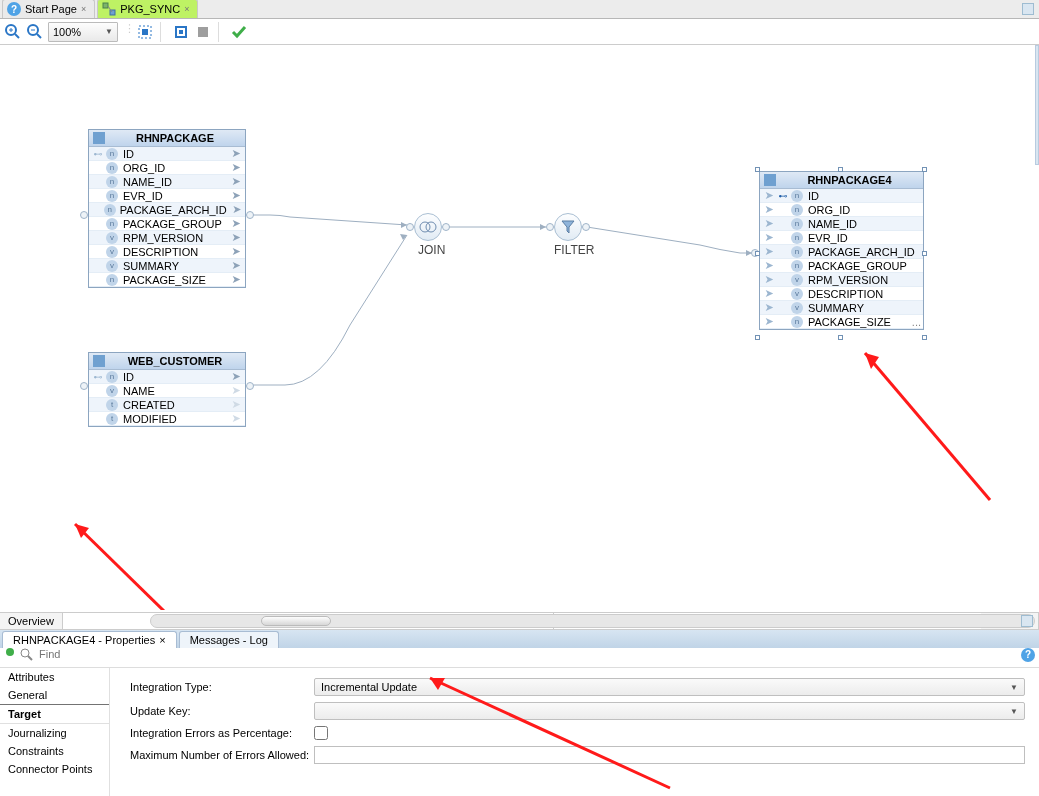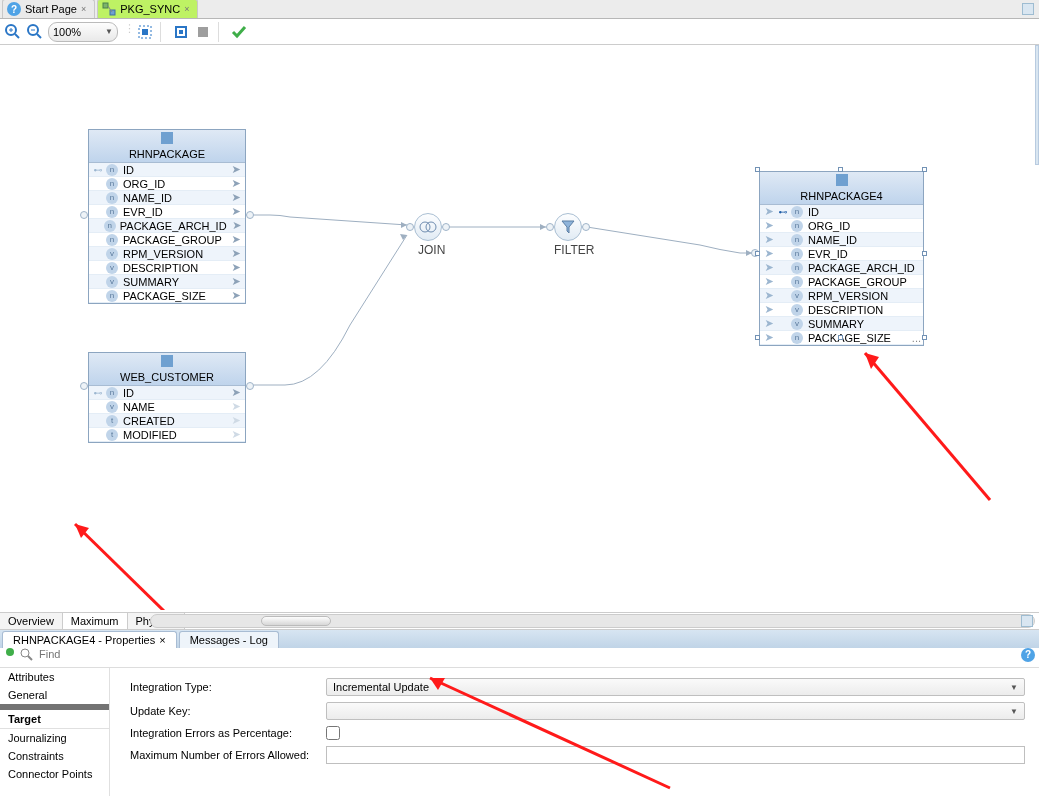--- a/index.html
+++ b/index.html
@@ -10,28 +10,28 @@
 .tab { display: flex; align-items: center; gap: 4px; padding: 2px 8px 2px 4px; border: 1px solid #c8c8c8; border-bottom: none; background: #eaeaea; border-radius: 3px 3px 0 0; margin-right: 2px; cursor: pointer; }
 .tab.active { background: #bef264; }
 .tab .close-x { font-size: 9px; color: #777; }
 .tab-ico { width: 14px; height: 14px; display: inline-flex; align-items: center; justify-content: center; }
 .tab-ico.question { background:#4fa3e6; border-radius:50%; color:#fff; font-weight:bold; font-size:10px; }
 .minimize-ico { position: absolute; right: 5px; top: 3px; width: 12px; height: 12px; border:1px solid #9ebcd1; background:#d9e6f1; }
 
 
 .toolbar { height: 26px; background: #fff; display: flex; align-items: center; padding: 0 4px; gap: 4px; border-bottom:1px solid #ccc;}
 .tb-btn, .tb-ico { width: 18px; height: 18px; display: inline-flex; align-items:center; justify-content:center; cursor:pointer; }
-.zoom-select { width: 70px; height: 20px; border:1px solid #bbb; border-radius:9px; background: linear-gradient(#fdfdfd,#e9e9e9); display:flex; align-items:center; padding:0 4px; justify-content:space-between; }
+.zoom-select { width: 70px; height: 20px; border:1px solid #bbb; border-radius:1px; background: linear-gradient(#fdfdfd,#e9e9e9); display:flex; align-items:center; padding:0 4px; justify-content:space-between; }
 .tb-sep { width: 6px; height:20px; border-left:1px solid #ddd; margin:0 2px; }
 .tb-sep.dots { border:none; color:#ccc; letter-spacing:-2px; }
 
 
 .canvas { position: absolute; top: 45px; left:0; right:0; bottom:186px; background:#fff; overflow:hidden; }
 .entity-box { position:absolute; border:1px solid #8ca5c0; background:#f7f9fd; }
-.entity-box .title { background:linear-gradient(#dfe9f5,#bfd4ec); font-weight:normal; padding:2px 4px; text-align:center; border-bottom:1px solid #a8bcd3; display:flex; align-items:center; gap:4px;flex-direction:column; }
+.entity-box .title { background:linear-gradient(#dfe9f5,#bfd4ec); font-weight:bold; padding:2px 4px; text-align:center; border-bottom:1px solid #a8bcd3; display:flex; align-items:center; gap:4px; }
 .entity-box .title .title-text { flex:1; text-align:center; }
 .entity-box .title .grid-ico { width:12px; height:12px; background:#6fa0d0; display:inline-block; }
 .col-row { display:flex; align-items:center; height:14px; padding:0 2px; border-bottom:1px solid #e4edf6;}
 .col-row:nth-child(odd) { background:#eef4fb; }
 .col-row.alt { background:#fff; }
 .col-row .arrow-in { width:14px; text-align:center; color:#9cb6d0;}
 .col-row .arrow-out { width:14px; text-align:center; color:#8da2b8;}
 .col-row .type-ico { width:14px; height:12px; display:inline-flex; align-items:center; justify-content:center; }
 .col-row .name { flex:1; padding:0 4px; }
 .key-ico { color:#1f5ea8; font-size:9px; }
@@ -45,39 +45,39 @@
 .port { position:absolute; width:8px; height:8px; border:1px solid #9fb4c9; border-radius:50%; background:#eef3f7; }
 svg.connectors { position:absolute; top:0; left:0; width:100%; height:100%; pointer-events:none; }
 svg.connectors path { stroke:#9eafc1; stroke-width:1; fill:none; }
 svg.connectors polygon { fill:#9eafc1; }
 
 
 .annot-arrow { position:absolute; pointer-events:none; }
 
 
 .bottom-stack { position:absolute; left:0; right:0; bottom:0; }
-.view-tabs { height:18px; display:flex; border-top:1px solid #ccc; border-bottom:1px solid #ccc; align-items:center; }
+.view-tabs { height:18px; display:flex; border-top:1px solid #ccc; border-bottom:1px solid #ccc; align-items:center;justify-content:space-between; }
 .view-tab { padding:2px 8px; border-right:1px solid #ccc; cursor:pointer; background:#f4f4f4;}
 .view-tab.active { background:#fff; }
 .hscroll { position:absolute; left:150px; right:4px; top:1px; height:14px; background:#e7e7e7; border:1px solid #ccc; border-radius:7px;}
 .hscroll .thumb { position:absolute; left:110px; width:70px; top:1px; bottom:1px; background:linear-gradient(#fdfdfd,#d7d7d7); border:1px solid #bbb; border-radius:6px;}
 .hscroll-min { position:absolute; right:6px; top:2px; width:12px; height:12px; border:1px solid #9ebcd1; background:#d9e6f1;}
 .panel-tabs { height:18px; background: linear-gradient(#d7e5f2,#c0d4e7); display:flex; align-items:end; padding-left:2px;}
 .panel-tab { padding:2px 10px; border:1px solid #a8bcd3; border-bottom:none; border-radius:3px 3px 0 0; background:#eef4fa; margin-right:2px; display:flex; gap:4px; align-items:center; cursor:pointer;}
 .panel-tab.active { background:#fff; }
 .find-bar { height:20px; background:#fff; border-bottom:1px solid #ddd; display:flex; align-items:flex-start; padding:0 6px; gap:6px; position:relative;}
 .find-bar input { border:none; outline:none; flex:1; color:#999; }
 .status-dot { width:8px; height:8px; border-radius:50%; background:#3fae49; }
 .help-circle { width:14px; height:14px; border-radius:50%; background:#4fa3e6; color:#fff; text-align:center; line-height:14px; font-weight:bold; font-size:10px; position:absolute; right:4px;}
 .prop-body { display:flex; height:128px; }
 .prop-nav { width:110px; border-right:1px solid #e0e0e0; }
 .prop-nav .nav-item { padding:3px 8px; cursor:pointer; }
-.prop-nav .nav-item.active { font-weight:bold; background:#fff; border-top:6px solid #737373; border-bottom:1px solid #e0e0e0;}
+.prop-nav .nav-item.active { font-weight:bold; background:#fff; border-top:1px solid #737373; border-bottom:1px solid #e0e0e0;}
 .prop-main { flex:1; padding:10px 14px 4px 20px; }
-.prop-row { display:flex; align-items:center; margin-bottom:6px; gap:16px;}
+.prop-row { display:flex; align-items:center; margin-bottom:6px; gap:4px;}
 .prop-row .lbl { width:180px; }
 .dd { flex:1; height:18px; border:1px solid #bfbfbf; background:linear-gradient(#fafafa,#ececec); display:flex; align-items:center; padding:0 6px; justify-content:space-between; border-radius:2px; cursor:pointer;}
 .dd .caret { font-size:8px; color:#555;}
 .tx { flex:1; height:18px; border:1px solid #bfbfbf; background:#fff; }
 input.cb { width:14px; height:14px; }
 
 </style>
 </head>
 <body>
 

